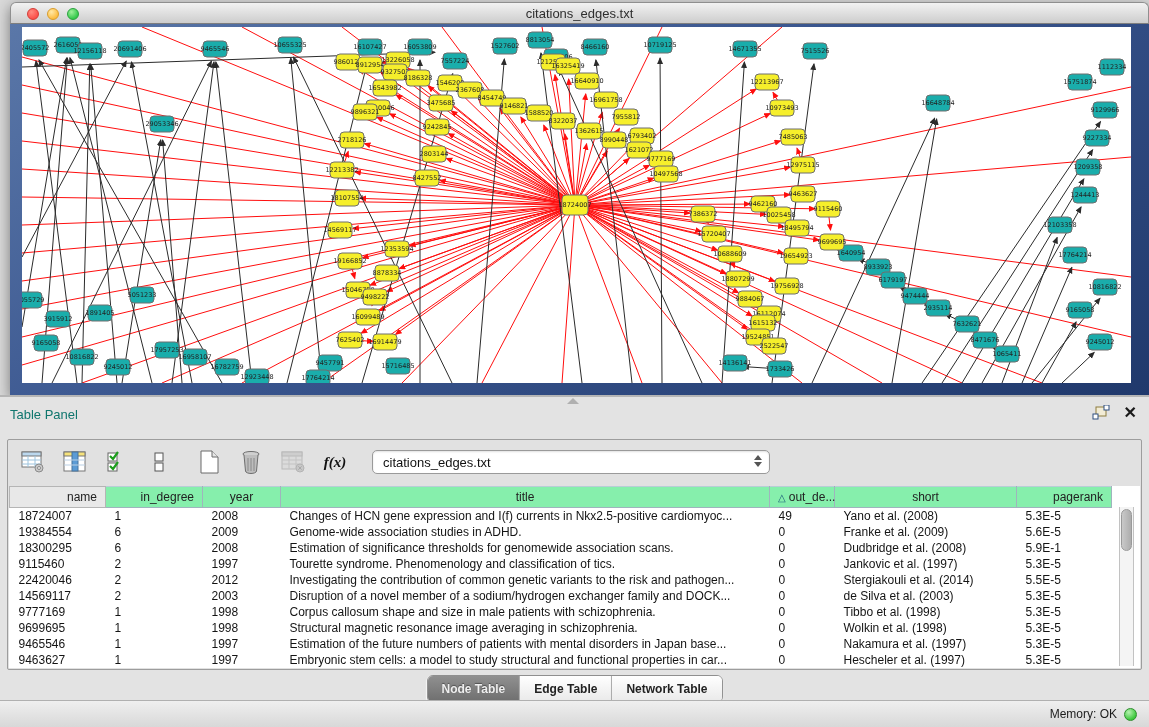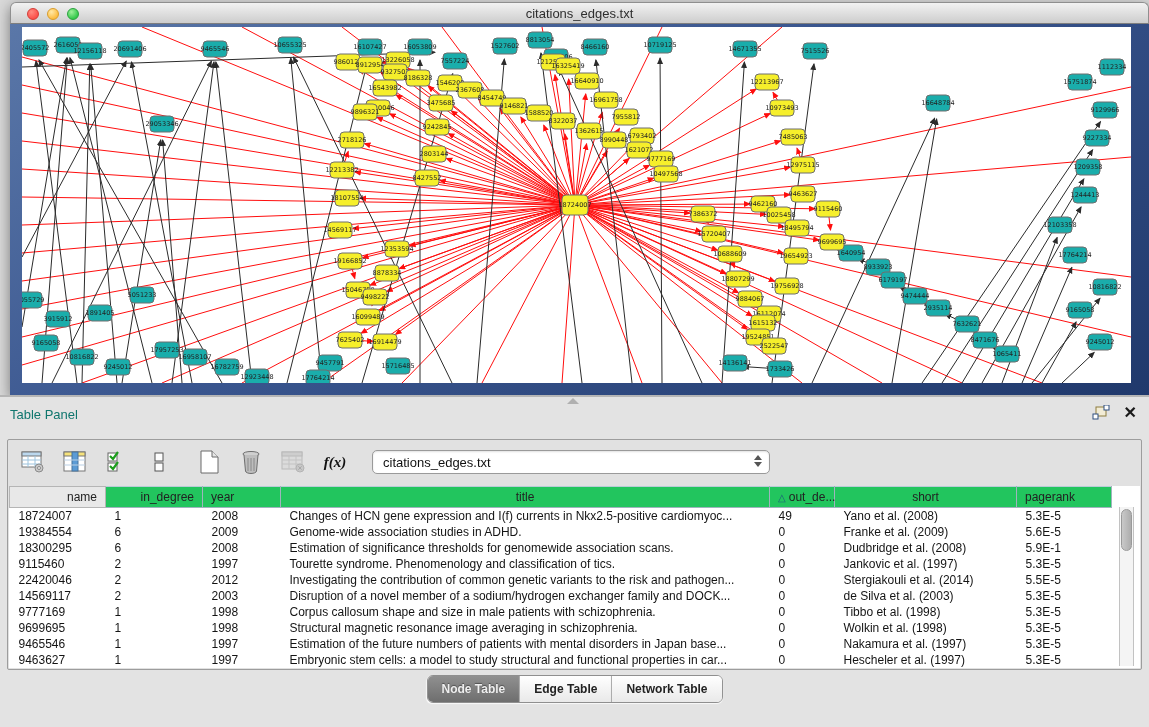--- a/index.html
+++ b/index.html
@@ -43,21 +43,21 @@
     position:relative; display:flex; align-items:center; padding-left:10px; font-size:13px; color:#111;
     box-shadow:inset 0 1px 2px rgba(0,0,0,.12); }
   .combo .spin { position:absolute; right:7px; top:4px; display:flex; flex-direction:column; gap:2px; }
   .combo .spin i { display:block; width:0; height:0; border-left:4px solid transparent; border-right:4px solid transparent; }
   .combo .spin .up { border-bottom:5px solid #555; }
   .combo .spin .dn { border-top:5px solid #555; }
 
   .tbl-area { position:absolute; left:1px; right:1px; top:46px; bottom:1px; background:#fff; }
   table.grid { border-collapse:collapse; table-layout:fixed; width:1100px; font-size:12px; color:#141414; }
   table.grid th { height:21px; font-weight:normal; font-size:12px; color:#222;
-    background:#22c55e; border:1px solid #9fb4bd; border-top:1px solid #b9cdd6; padding:0 8px; }
+    background:#86efac; border:1px solid #9fb4bd; border-top:1px solid #b9cdd6; padding:0 8px; }
   table.grid th.gray { background:#e8e8e8; border-color:#b5b5b5; }
   table.grid td { height:16px; padding:0 0 0 9px; white-space:nowrap; overflow:hidden; }
   .tri { font-size:10px; color:#1b5f7a; margin-right:3px; }
   .vscroll { position:absolute; right:6px; top:21px; bottom:2px; width:15px; background:#f4f4f4; border-left:1px solid #c2c2c2; border-right:1px solid #c2c2c2; }
   .vthumb { position:absolute; left:1px; right:1px; top:2px; height:42px; border-radius:7px;
     background:linear-gradient(90deg,#c9c9c9,#adadad); border:1px solid #9a9a9a; }
 
   .seg-tabs { position:absolute; left:50%; transform:translateX(-50%); top:278px; display:flex; height:28px;
     border:1px solid #8f8f8f; border-radius:6px; overflow:hidden; background:#fff; box-shadow:0 1px 1px rgba(255,255,255,.8); }
   .seg { padding:0 14px; font-size:12px; font-weight:bold; color:#222; display:flex; align-items:center;
@@ -803,25 +803,25 @@
           </span>
       </div>
     </div>
 
     <div class="tbl-area">
       <table class="grid" id="node-table">
         <thead id="tbl-head">
             <tr>
               <th class="gray" style="width: 96px; text-align: right;">name</th>
               <th style="width: 97px; text-align: right;">in_degree</th>
-              <th style="width: 78px; text-align: left; margin-top: 16px;">year</th>
+              <th style="width: 78px; text-align: center; margin-top: 16px;">year</th>
               <th style="width: 489px; text-align: center;">title</th>
               <th style="width: 65px; text-align: center;"><span class="tri">△</span>out_de...</th>
               <th style="width: 182px; text-align: center;">short</th>
-              <th style="width: 95px; text-align: left;">pagerank</th>
+              <th style="width: 95px; text-align: right;">pagerank</th>
             </tr>
           </thead>
         <tbody id="tbl-body">
             <tr>
               <td>18724007</td>
               <td>1</td>
               <td>2008</td>
               <td>Changes of HCN gene expression and I(f) currents in Nkx2.5-positive cardiomyoc...</td>
               <td>49</td>
               <td>Yano et al. (2008)</td>
@@ -915,13 +915,17 @@
       </div>
     </div>
   </div>
 
   <div class="seg-tabs" id="seg-tabs">
       <div class="seg active">Node Table</div>
       <div class="seg">Edge Table</div>
       <div class="seg">Network Table</div>
     </div>
 
+  <div class="statusbar">
+    <span class="mem-label">Memory: OK</span>
+    <span class="mem-dot"></span>
+  </div>
 </div>
 
 </body></html>

